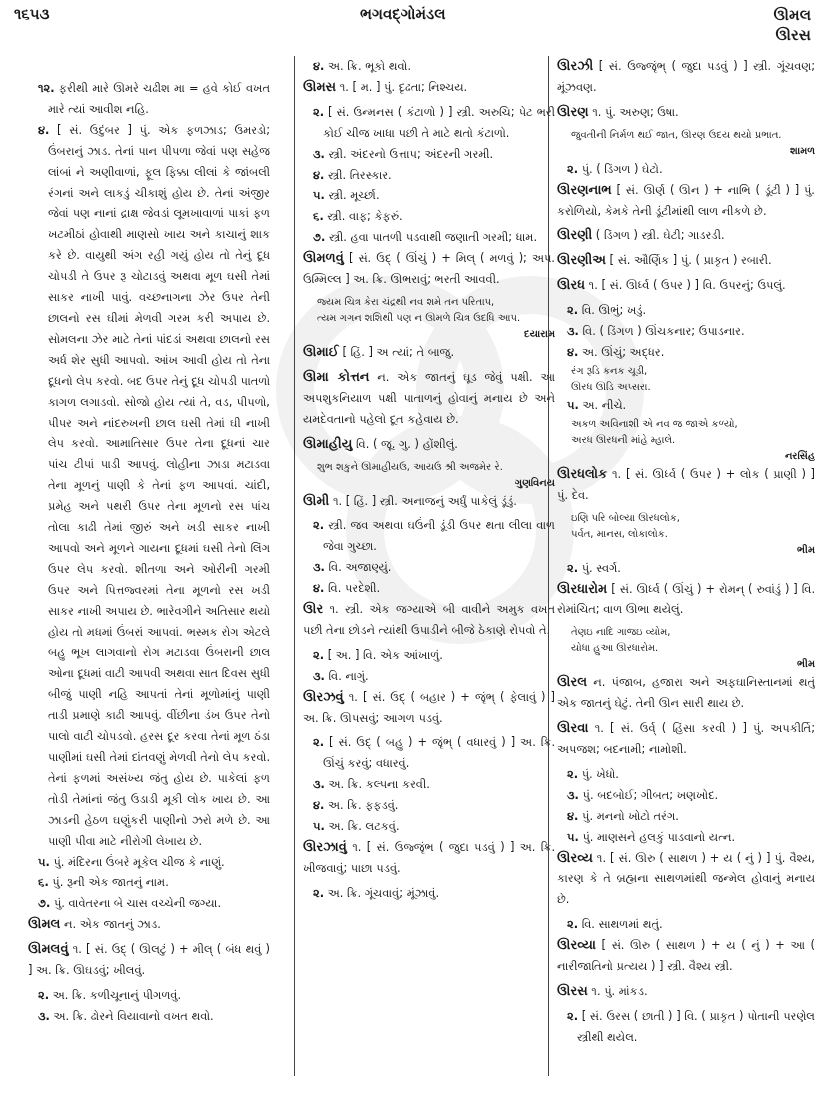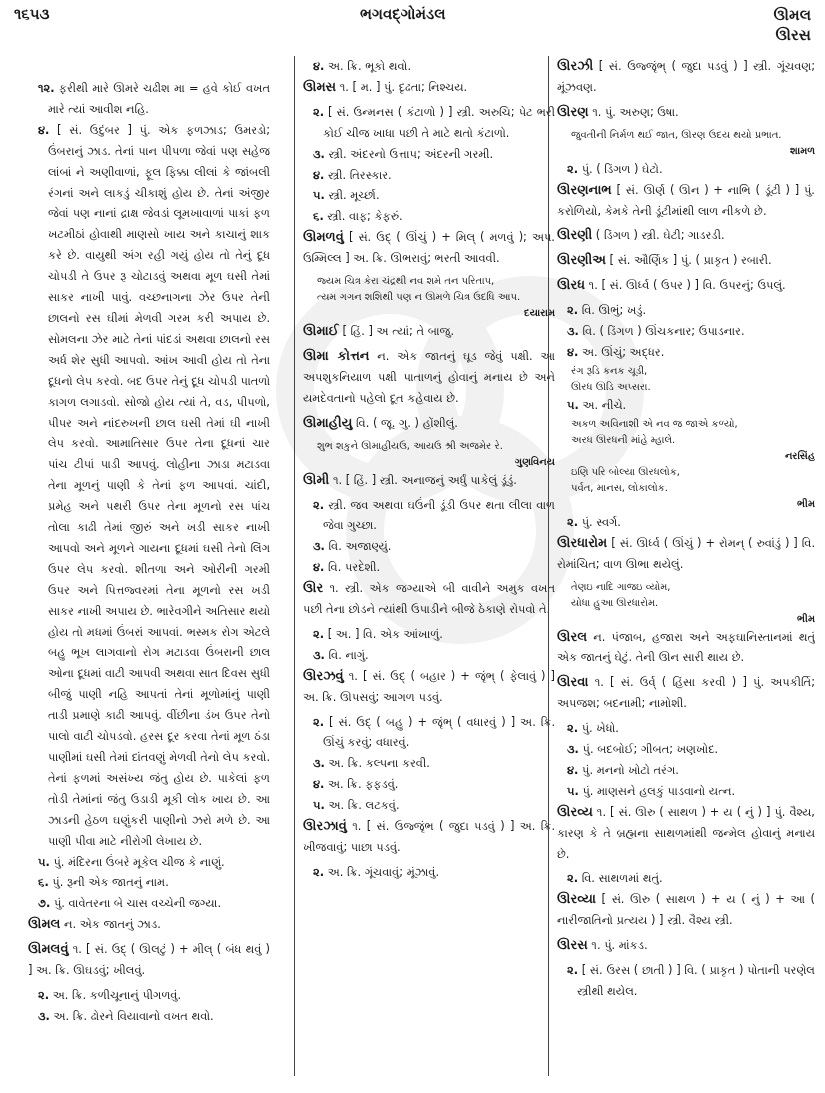--- a/index.html
+++ b/index.html
@@ -65,20 +65,21 @@
       <div class="sense"><span class="num">૩.</span> <span class="def">અ. ક્રિ. ઢોરને વિયાવાનો વખત થવો.</span></div>
     </div>
   <div class="col col-mid" id="col-middle">
       <div class="sense"><span class="num">૪.</span> <span class="def">અ. ક્રિ. ભૂકો થવો.</span></div>
       <div class="entry"><span class="hw">ઊમસ</span> <span class="def">૧. [ મ. ] પું. દૃઢતા; નિશ્ચય.</span></div>
       <div class="sense"><span class="num">૨.</span> <span class="def">[ સં. ઉન્મનસ ( કંટાળો ) ] સ્ત્રી. અરુચિ; પેટ ભરી કોઈ ચીજ ખાધા પછી તે માટે થતો કંટાળો.</span></div>
       <div class="sense"><span class="num">૩.</span> <span class="def">સ્ત્રી. અંદરનો ઉત્તાપ; અંદરની ગરમી.</span></div>
       <div class="sense"><span class="num">૪.</span> <span class="def">સ્ત્રી. તિરસ્કાર.</span></div>
       <div class="sense"><span class="num">૫.</span> <span class="def">સ્ત્રી. મૂર્ચ્છા.</span></div>
       <div class="sense"><span class="num">૬.</span> <span class="def">સ્ત્રી. વાફ; કેફરું.</span></div>
+      <div class="sense"><span class="num">૭.</span> <span class="def">સ્ત્રી. હવા પાતળી પડવાથી જણાતી ગરમી; ધામ.</span></div>
       <div class="entry"><span class="hw">ઊમળવું</span> <span class="def">[ સં. ઉદ્ ( ઊંચું ) + મિલ્ ( મળવું ); અપ. ઉમ્મિલ્લ ] અ. ક્રિ. ઊભરાવું; ભરતી આવવી.</span></div>
       <div class="quote">
         <span class="qline">જ્યમ ચિત્ર કેરા ચંદ્રથી નવ શમે તન પરિતાપ,</span>
         <span class="qline">ત્યમ ગગન શશિથી પણ ન ઊમળે ચિત્ર ઉદધિ આપ.</span>
         <span class="src">દયારામ</span>
       </div>
       <div class="entry"><span class="hw">ઊમાઈ</span> <span class="def">[ હિં. ] અ ત્યાં; તે બાજુ.</span></div>
       <div class="entry"><span class="hw">ઊમા કોત્તન</span> <span class="def">ન. એક જાતનું ઘૂડ જેવું પક્ષી. આ અપશુકનિયાળ પક્ષી પાતાળનું હોવાનું મનાય છે અને યમદેવતાનો પહેલો દૂત કહેવાય છે.</span></div>
       <div class="entry"><span class="hw">ઊમાહીયુ</span> <span class="def">વિ. ( જૂ. ગુ. ) હોંશીલું.</span></div>
       <div class="quote">
@@ -118,20 +119,21 @@
       <div class="quote">
         <span class="qline">રંગ રૂડિ કનક ચૂડી,</span>
         <span class="qline">ઊરધ ઊડિ અપ્સરા.</span>
       </div>
       <div class="sense"><span class="num">૫.</span> <span class="def">અ. નીચે.</span></div>
       <div class="quote">
         <span class="qline">અકળ અવિનાશી એ નવ જ જાએ કળ્યો,</span>
         <span class="qline">અરધ ઊરધની માંહે મ્હાલે.</span>
         <span class="src">નરસિંહ</span>
       </div>
+      <div class="entry"><span class="hw">ઊરધલોક</span> <span class="def">૧. [ સં. ઊર્ધ્વ ( ઉપર ) + લોક ( પ્રાણી ) ] પું. દેવ.</span></div>
       <div class="quote">
         <span class="qline">ઇણિ પરિ બોલ્યા ઊરધલોક,</span>
         <span class="qline">પર્વત, માનસ, લોકાલોક.</span>
         <span class="src">ભીમ</span>
       </div>
       <div class="sense"><span class="num">૨.</span> <span class="def">પું. સ્વર્ગ.</span></div>
       <div class="entry"><span class="hw">ઊરધારોમ</span> <span class="def">[ સં. ઊર્ધ્વ ( ઊંચું ) + રોમન્ ( રુવાંડું ) ] વિ. રોમાંચિત; વાળ ઊભા થયેલું.</span></div>
       <div class="quote">
         <span class="qline">તેણઇ નાદિ ગાજઇ વ્યોમ,</span>
         <span class="qline">યોધા હુઆ ઊરધારોમ.</span>

